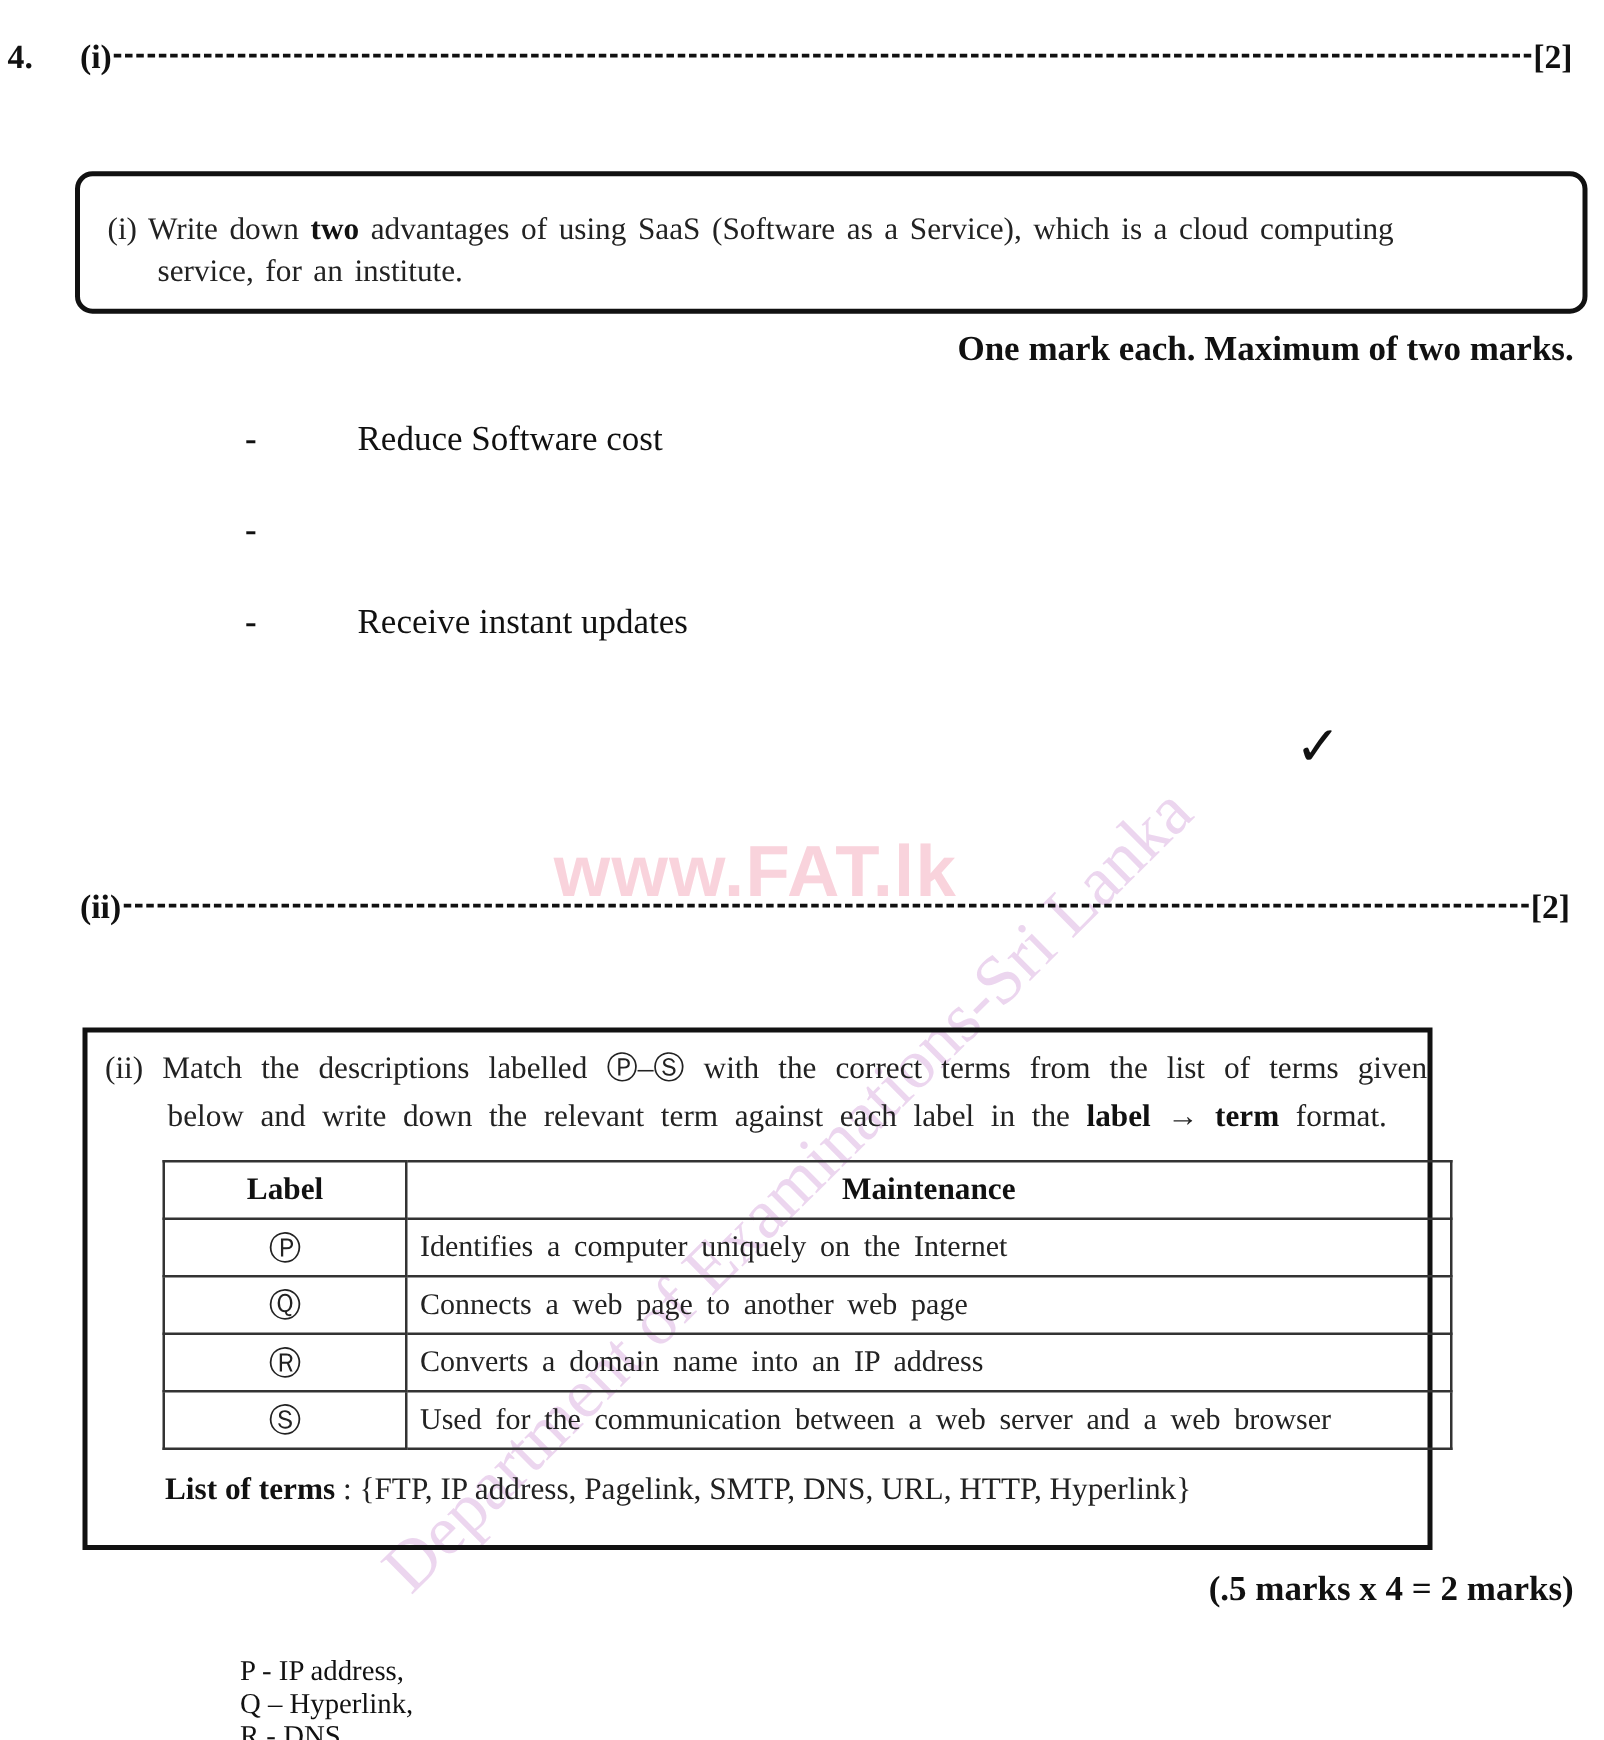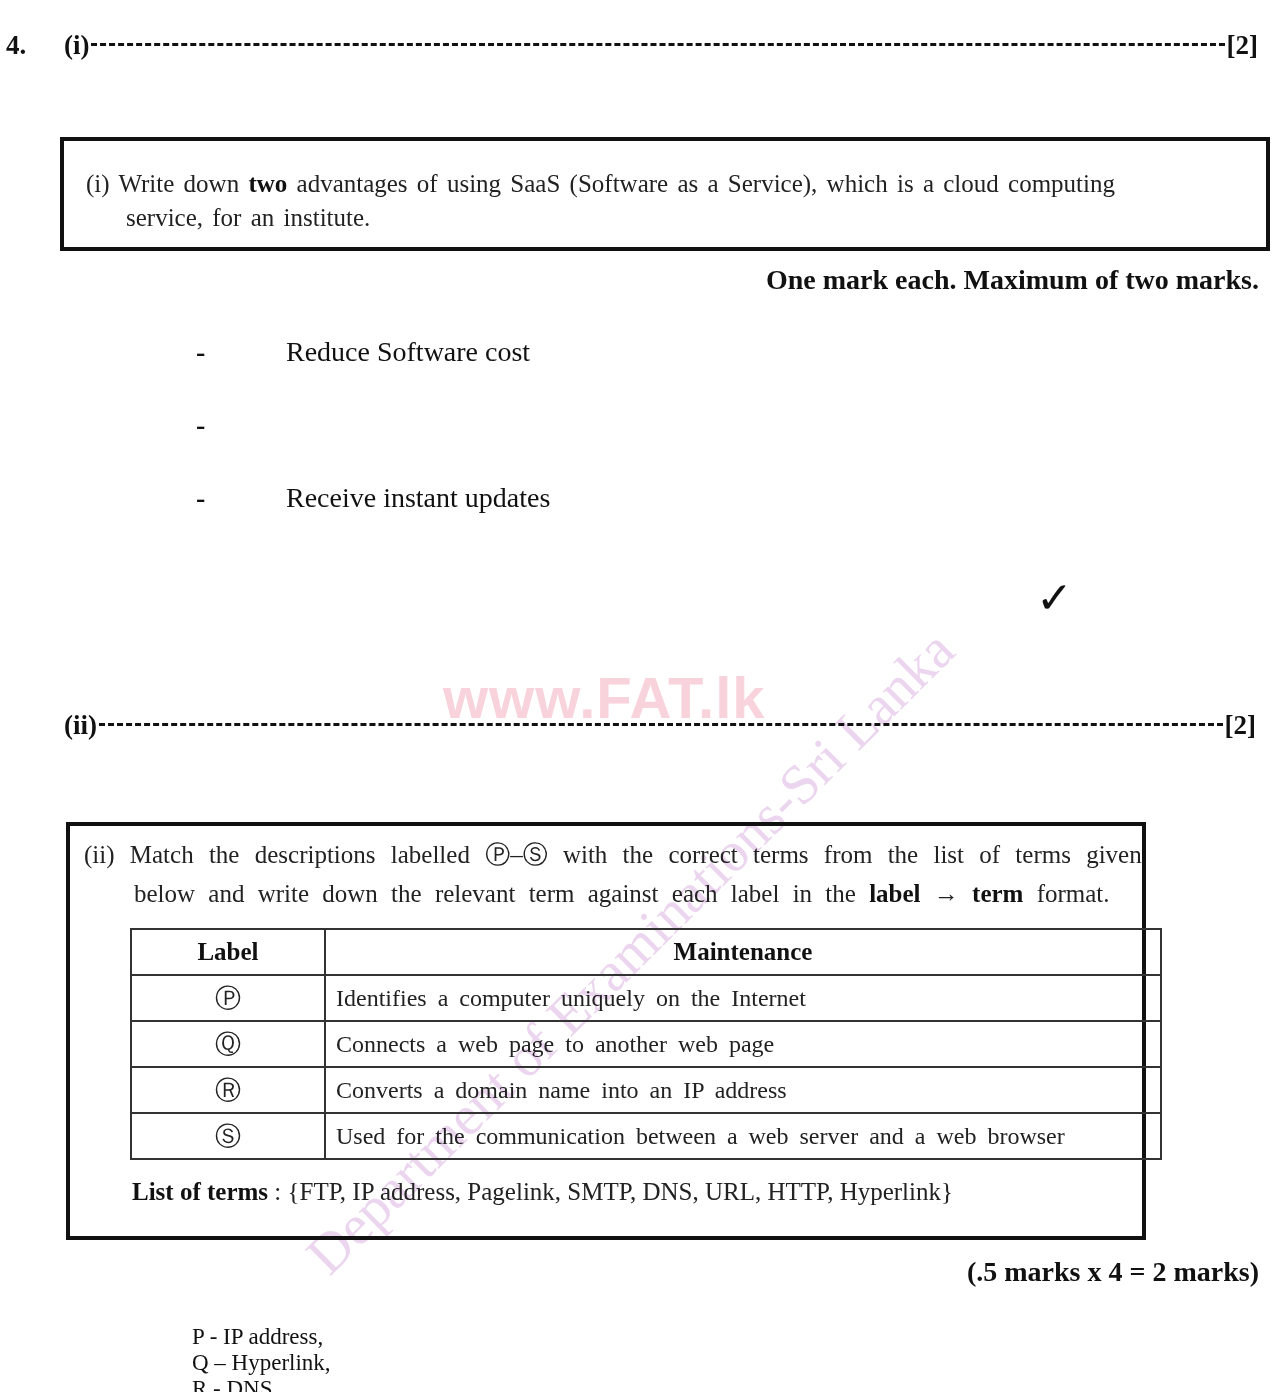--- a/index.html
+++ b/index.html
@@ -170,21 +170,21 @@
 <div class="wm-fat">www.FAT.lk</div>
 
 <div class="q-num layer">4.</div>
 
 <div class="q-line layer" style="left:64px; top:30px; width:1194px;">
   <span>(i)</span>
   <span class="dash-fill"></span>
   <span class="marks-tag">[2]</span>
 </div>
 
-<div class="qbox" style="left:60px; top:137px; width:1210px; height:114px;">
+<div class="qbox" style="left:60px; top:137px; width:1210px; height:114px;border-radius:14px;">
   <div class="qbox-text" style="position:absolute; left:22px; top:26px;">
     <span>(i)</span>
     <span>Write down</span>
     <b>two</b>
     <span>advantages of using SaaS (Software as a Service), which is a cloud computing</span>
   </div>
   <div class="qbox-text" style="position:absolute; left:62px; top:60px;">service, for an institute.</div>
 </div>
 
 <div class="answer-note layer" style="right:24px; top:264px;">One mark each. Maximum of two marks.</div>

